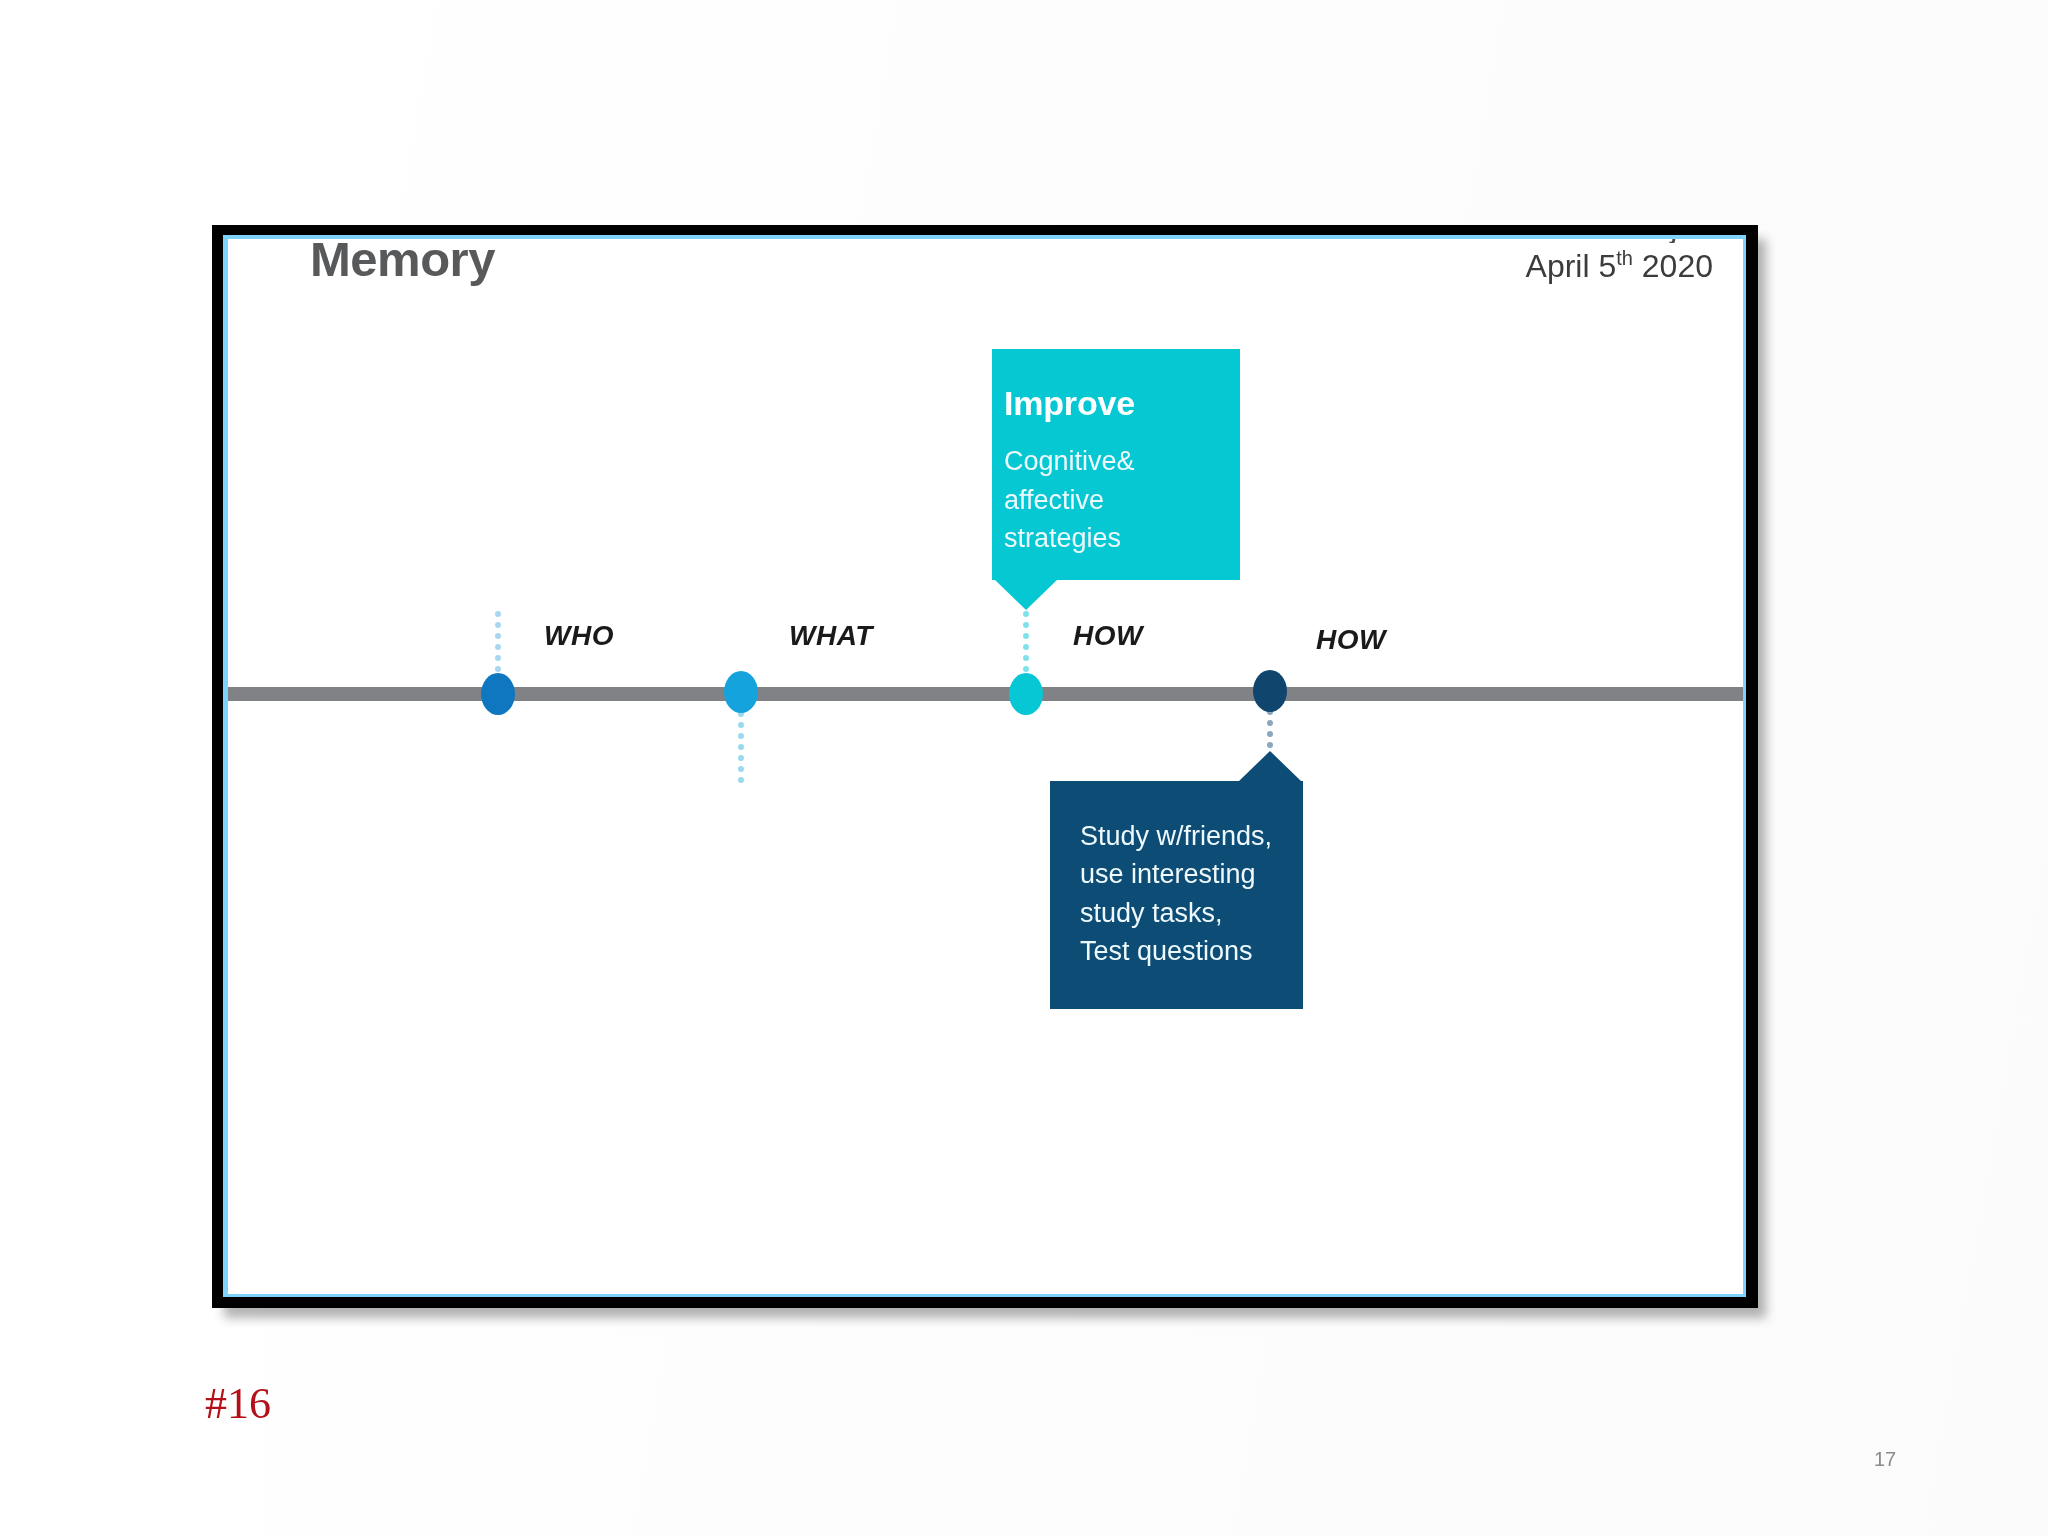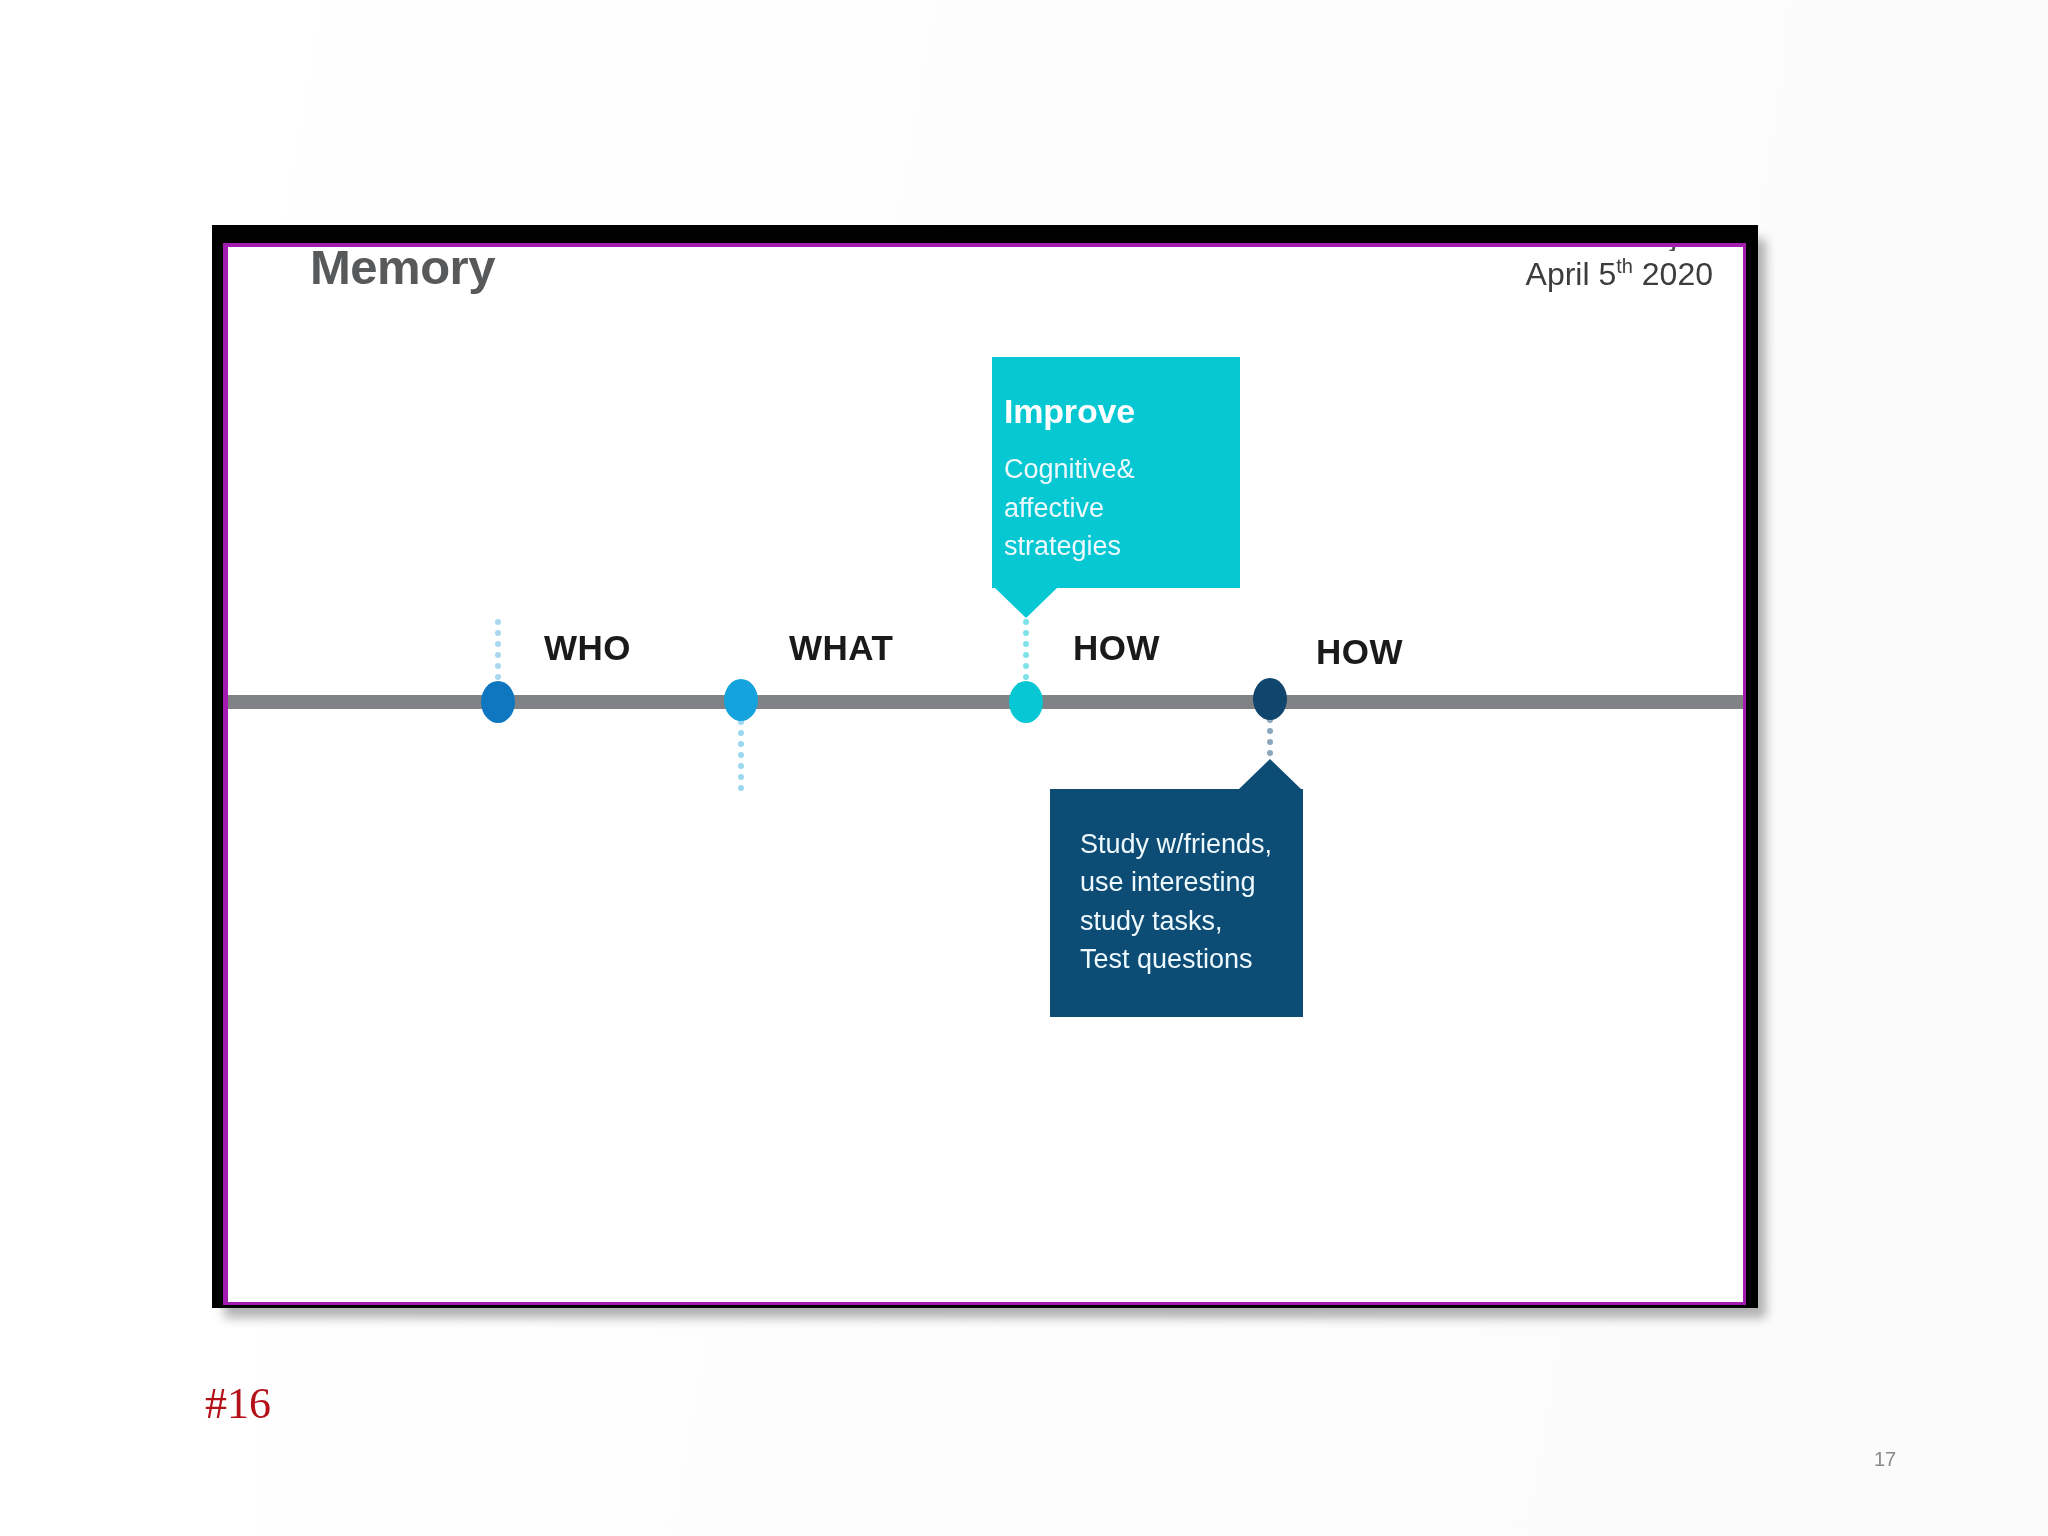--- a/index.html
+++ b/index.html
@@ -34,23 +34,22 @@
     height: 1083px;
     background: #000000;
     box-shadow: 10px 12px 10px -2px rgba(0,0,0,0.30);
     box-sizing: border-box;
   }
   .slide-inner-edge {
     position: absolute;
     left: 11px; top: 10px;
     width: calc(100% - 23px);
     height: calc(100% - 21px);
-    background: #a21caf;
+    background: #7dd3fc;
     box-sizing: border-box;
-    margin-top: 8px;
   }
   .slide-canvas {
     position: absolute;
     left: 5px; top: 4px;
     width: calc(100% - 8px);
     height: calc(100% - 7px);
     background: #ffffff;
     overflow: hidden;
   }
 
@@ -114,26 +113,27 @@
   }
   .tl-connector {
     position: absolute;
     width: 0;
     border-left: 6px dotted #8fd3ef;
     transform: translateX(-50%);
     z-index: 3;
   }
   .tl-label {
     position: absolute;
-    font-size: 35px;
+    font-size: 28px;
     font-weight: bold;
     color: #1a1a1a;
     letter-spacing: 0.5px;
     white-space: nowrap;
     z-index: 6;
+    font-style: italic;
   }
 
   
   .callout {
     position: absolute;
     box-sizing: border-box;
     padding: 36px 30px 20px 30px;
     z-index: 4;
   }
   .callout .c-title {

